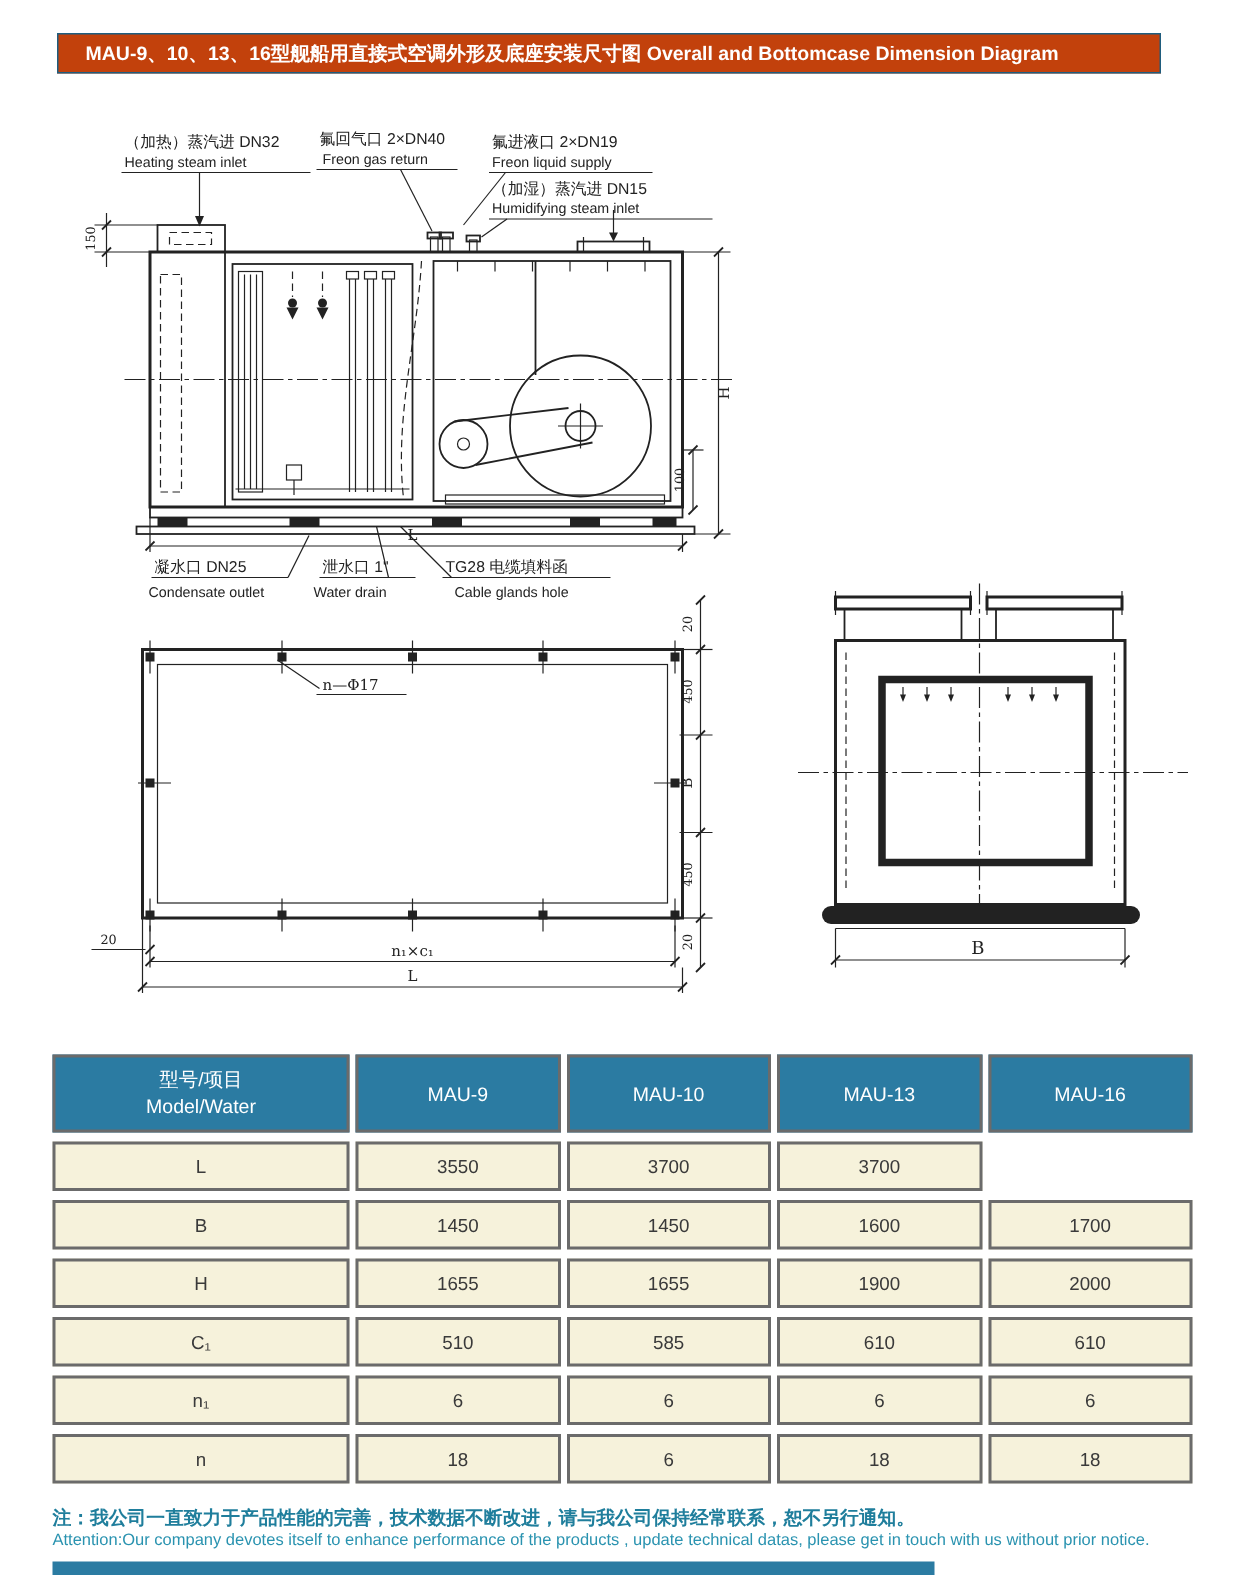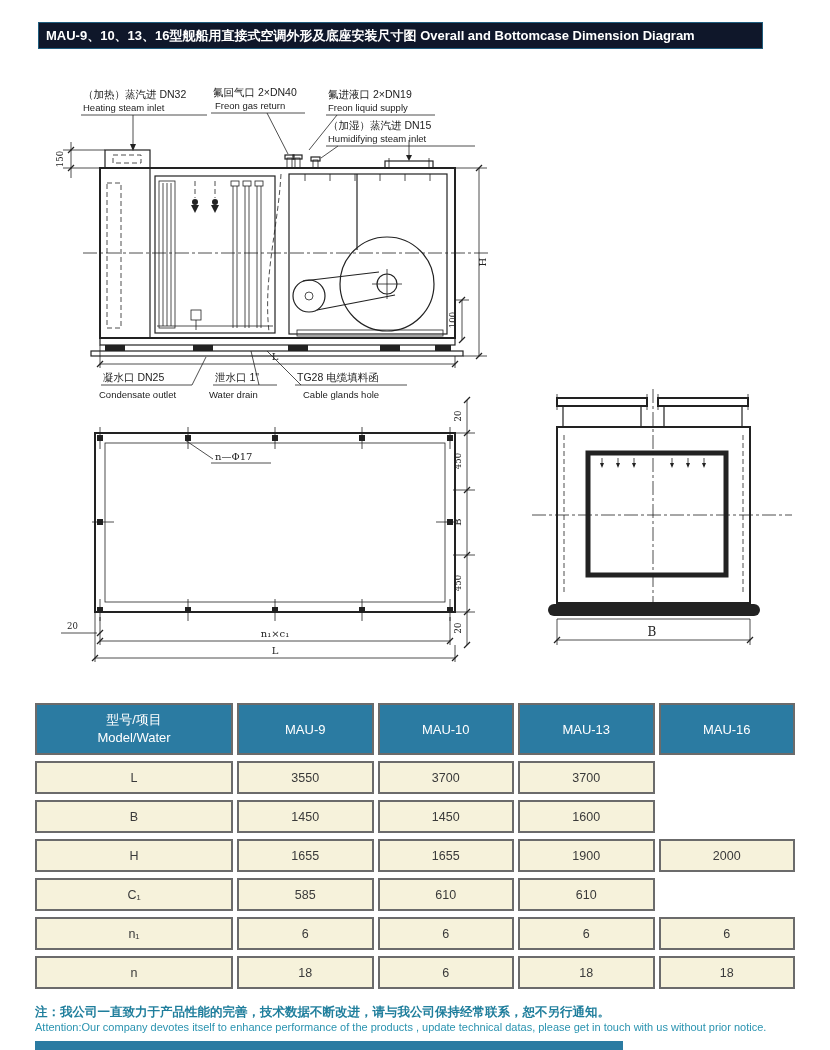--- a/index.html
+++ b/index.html
@@ -5,23 +5,23 @@
   html,body{margin:0;padding:0;background:#e8e8e8;}
   .page{
     position:relative;width:830px;height:1050px;background:#ffffff;
     font-family:"Liberation Sans","DejaVu Sans",sans-serif;overflow:hidden;
     margin:0 auto;
   }
   .abs{position:absolute;}
   
   .title-bar{
     left:38px;top:22px;width:716px;height:25px;
-    background:#0f172a;border:1px solid #1f5d7e;
+    background:#c2410c;border:1px solid #1f5d7e;
     color:#ffffff;font-size:13px;font-weight:bold;
-    line-height:25px;padding-left:7px;white-space:nowrap;overflow:hidden;
+    line-height:25px;padding-left:18px;white-space:nowrap;overflow:hidden;
   }
   
   svg{overflow:visible;}
   svg text{font-family:"Liberation Sans","DejaVu Sans",sans-serif;fill:#222;}
   svg .zh{font-size:10.5px;}
   svg .en{font-size:9.5px;}
   svg .dim{font-family:"DejaVu Serif",serif;font-size:10px;}
   svg .dim-s{font-family:"DejaVu Serif",serif;font-size:8.5px;}
   .ln{stroke:#222;fill:none;}
   .thin{stroke-width:0.8;}
@@ -349,30 +349,32 @@
       <div class="cell">L</div>
       <div class="cell">3550</div>
       <div class="cell">3700</div>
       <div class="cell">3700</div>
     </div>
     <div class="trow">
       <div class="cell">B</div>
       <div class="cell">1450</div>
       <div class="cell">1450</div>
       <div class="cell">1600</div>
+      <div class="cell">1700</div>
     </div>
     <div class="trow">
       <div class="cell">H</div>
       <div class="cell">1655</div>
       <div class="cell">1655</div>
       <div class="cell">1900</div>
       <div class="cell">2000</div>
     </div>
     <div class="trow">
       <div class="cell">C₁</div>
+      <div class="cell">510</div>
       <div class="cell">585</div>
       <div class="cell">610</div>
       <div class="cell">610</div>
     </div>
     <div class="trow">
       <div class="cell">n₁</div>
       <div class="cell">6</div>
       <div class="cell">6</div>
       <div class="cell">6</div>
       <div class="cell">6</div>

